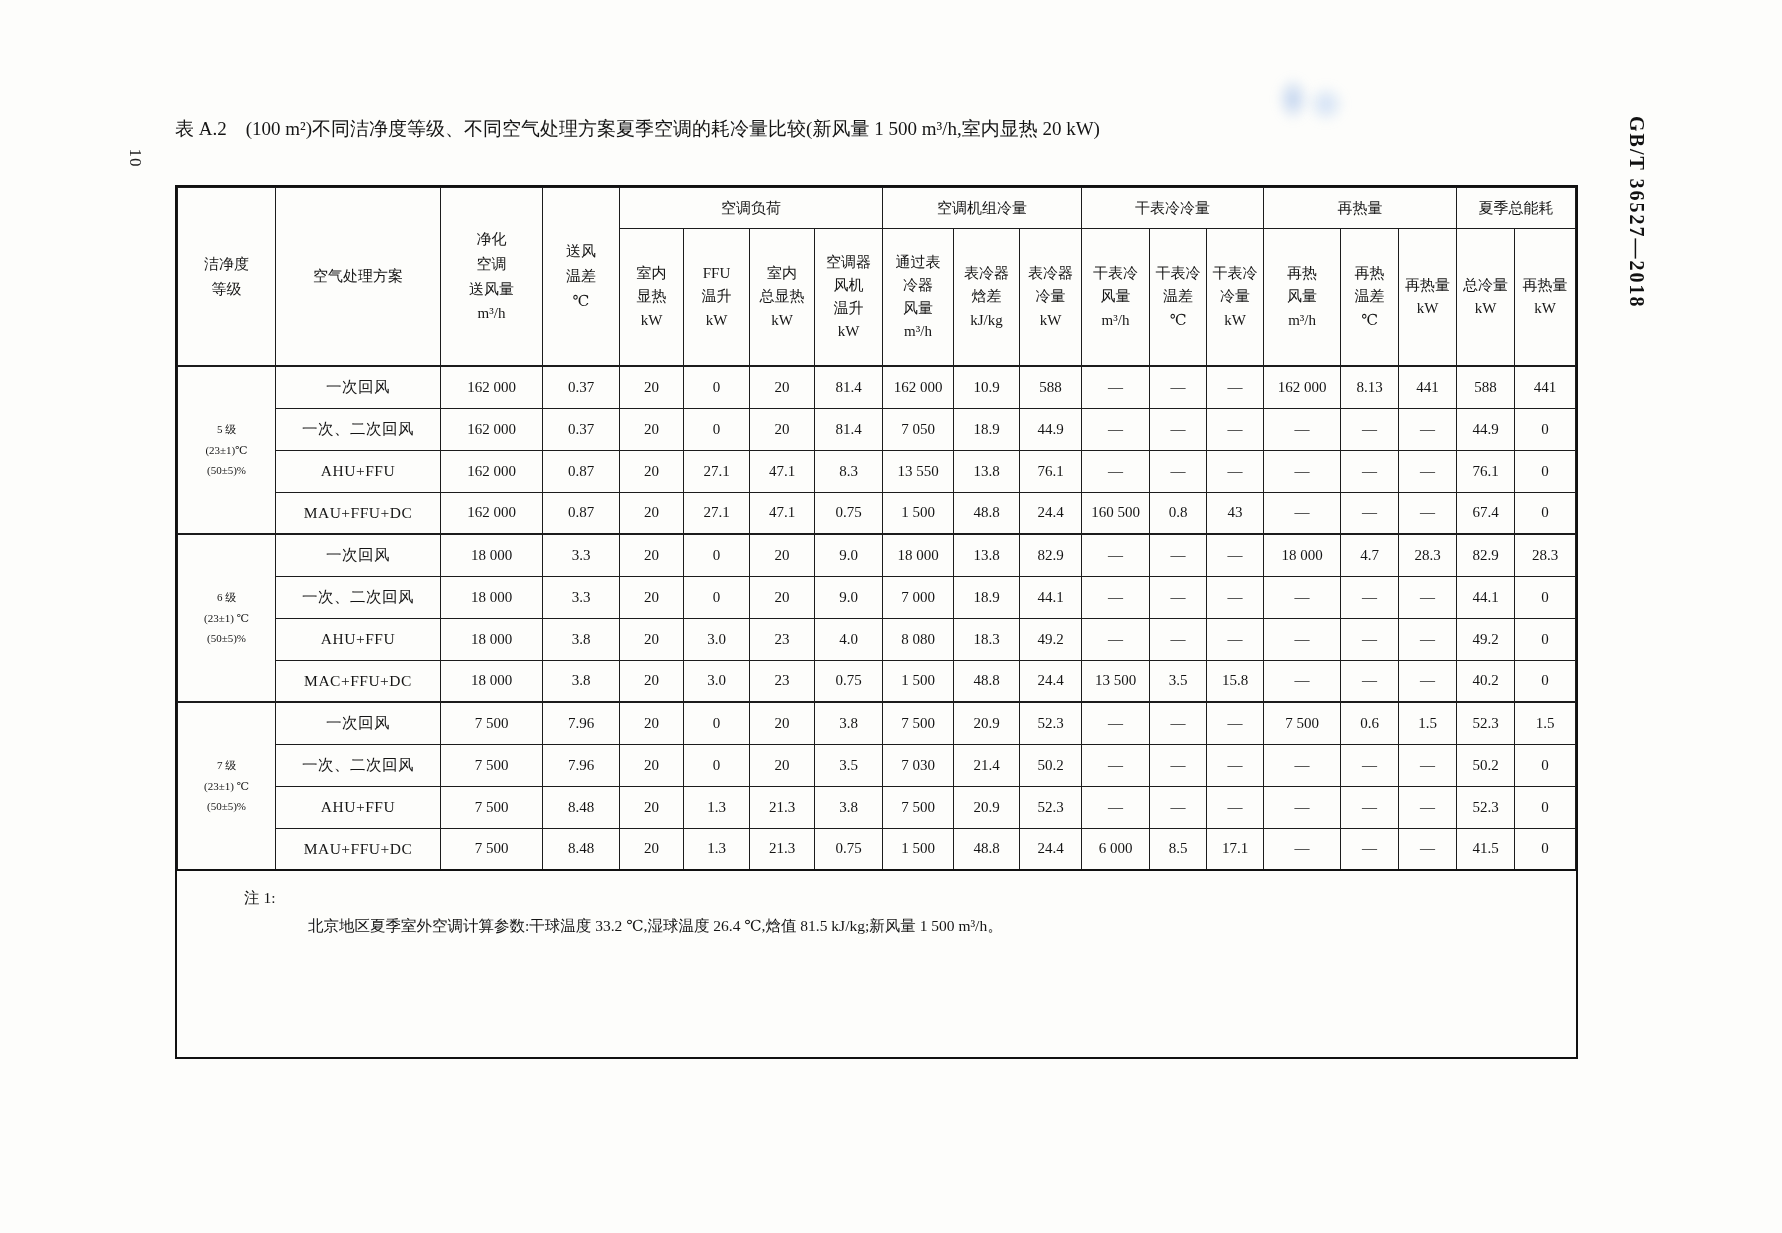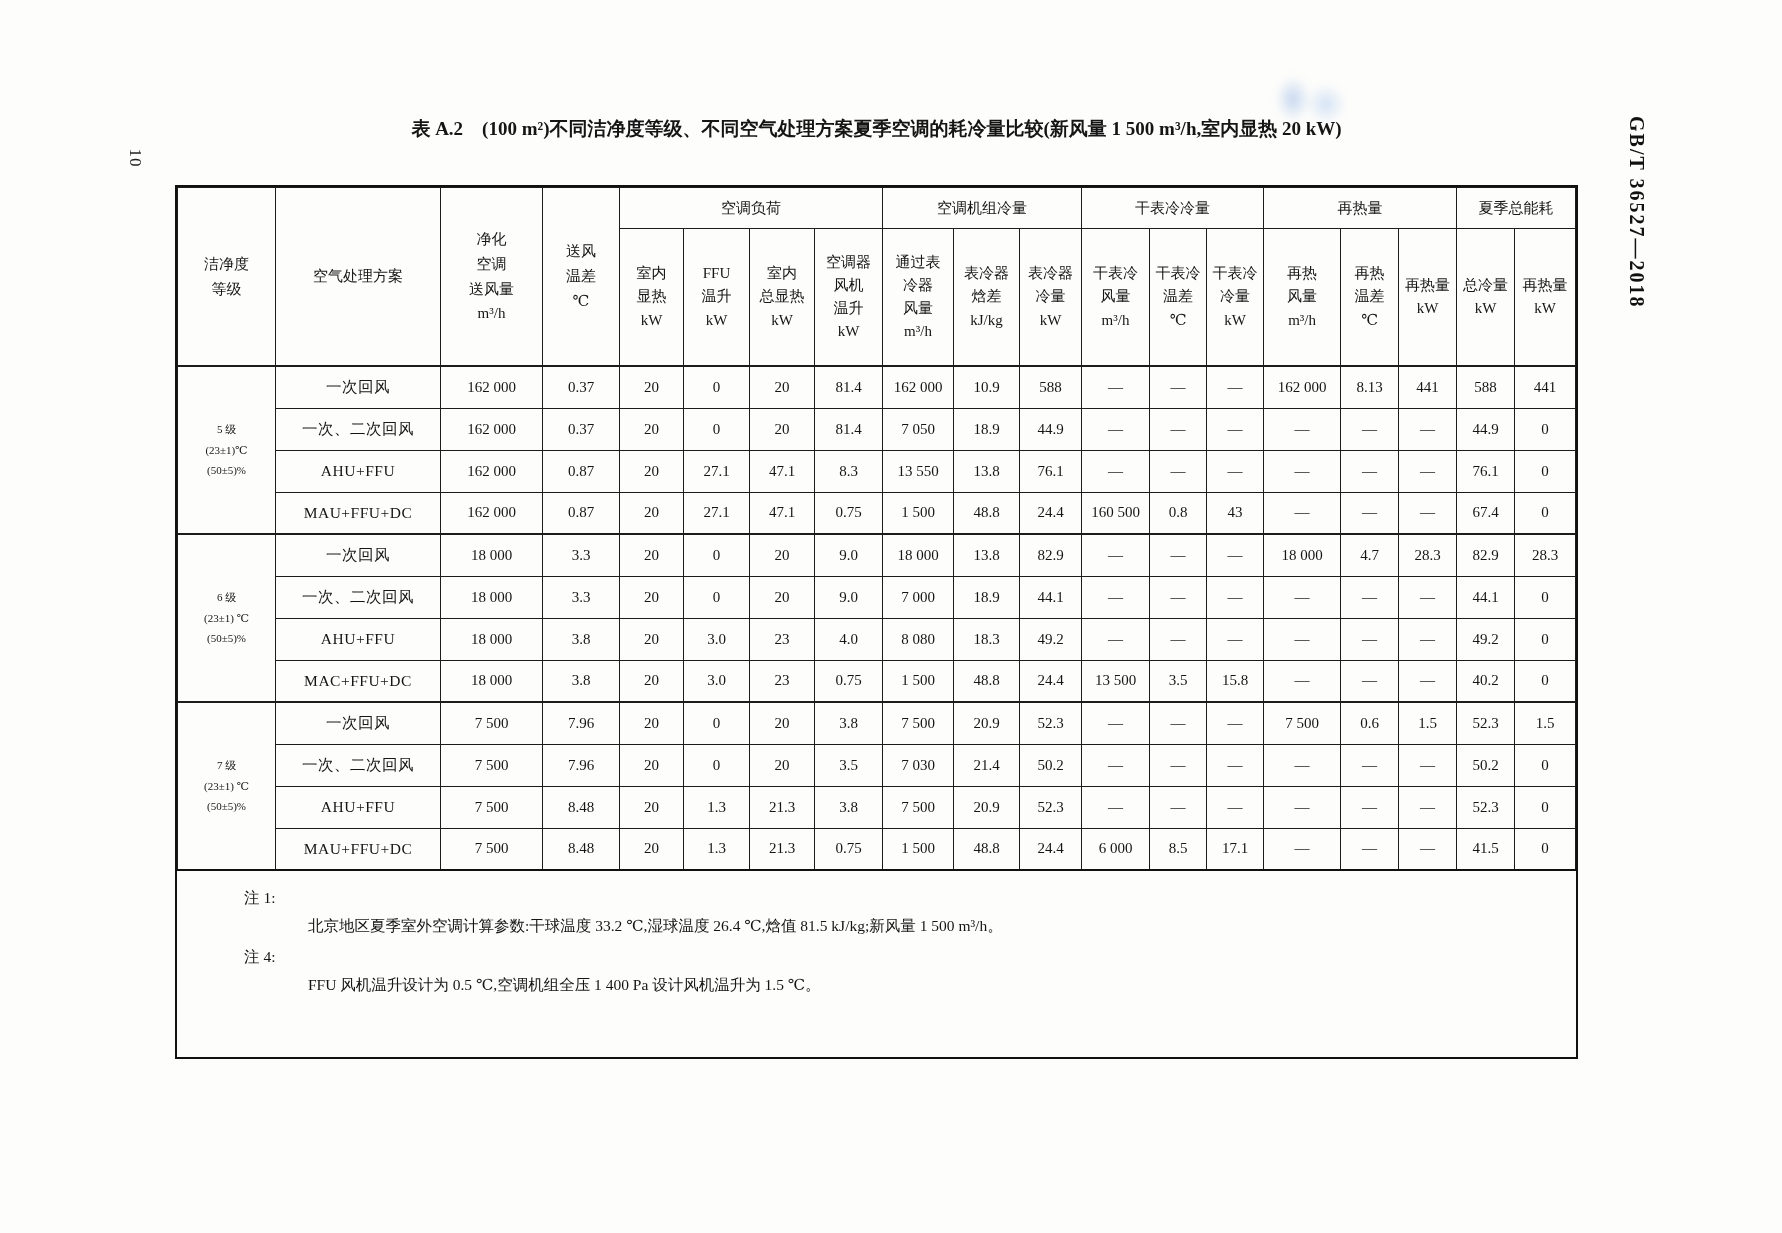--- a/index.html
+++ b/index.html
@@ -14,21 +14,21 @@
     position:absolute;left:118px;top:148px;width:34px;text-align:center;
     font-size:17px;letter-spacing:1px;transform:rotate(90deg);color:#222;
   }
   .std-code{
     position:absolute;left:1648px;top:116px;white-space:nowrap;
     font-size:20px;font-weight:bold;letter-spacing:2px;
     transform:rotate(90deg);transform-origin:top left;color:#111;
   }
   .doc-title{
     position:absolute;left:175px;top:116px;width:1403px;
-    text-align:center;font-size:19px;font-weight:bold;white-space:nowrap;
+    font-size:19px;font-weight:normal;white-space:nowrap;
   }
   .watermark{position:absolute;border-radius:50%;filter:blur(4px);pointer-events:none;}
   .wm1{left:1276px;top:76px;width:34px;height:46px;
     background:radial-gradient(closest-side,rgba(125,165,225,0.45),rgba(125,165,225,0));}
   .wm2{left:1306px;top:84px;width:40px;height:40px;
     background:radial-gradient(closest-side,rgba(140,180,235,0.38),rgba(140,180,235,0));}
 
   .frame{
     position:absolute;left:175px;top:185px;width:1403px;height:874px;
     border:2.6px solid #111;box-sizing:border-box;background:#fdfdfb;
@@ -469,20 +469,16 @@
             <td class="data-cell">0</td>
           </tr>
         </tbody>
     </table>
 
     <div class="notes">
         <div class="note">
           <span class="note-label">注 1:</span>
           <span class="note-text">北京地区夏季室外空调计算参数:干球温度 33.2 ℃,湿球温度 26.4 ℃,焓值 81.5 kJ/kg;新风量 1 500 m³/h。</span>
         </div>
-        <div class="note">
-          <span class="note-label">注 4:</span>
-          <span class="note-text">FFU 风机温升设计为 0.5 ℃,空调机组全压 1 400 Pa 设计风机温升为 1.5 ℃。</span>
-        </div>
       </div>
   </div>
 
 </div>
 
 </body></html>

